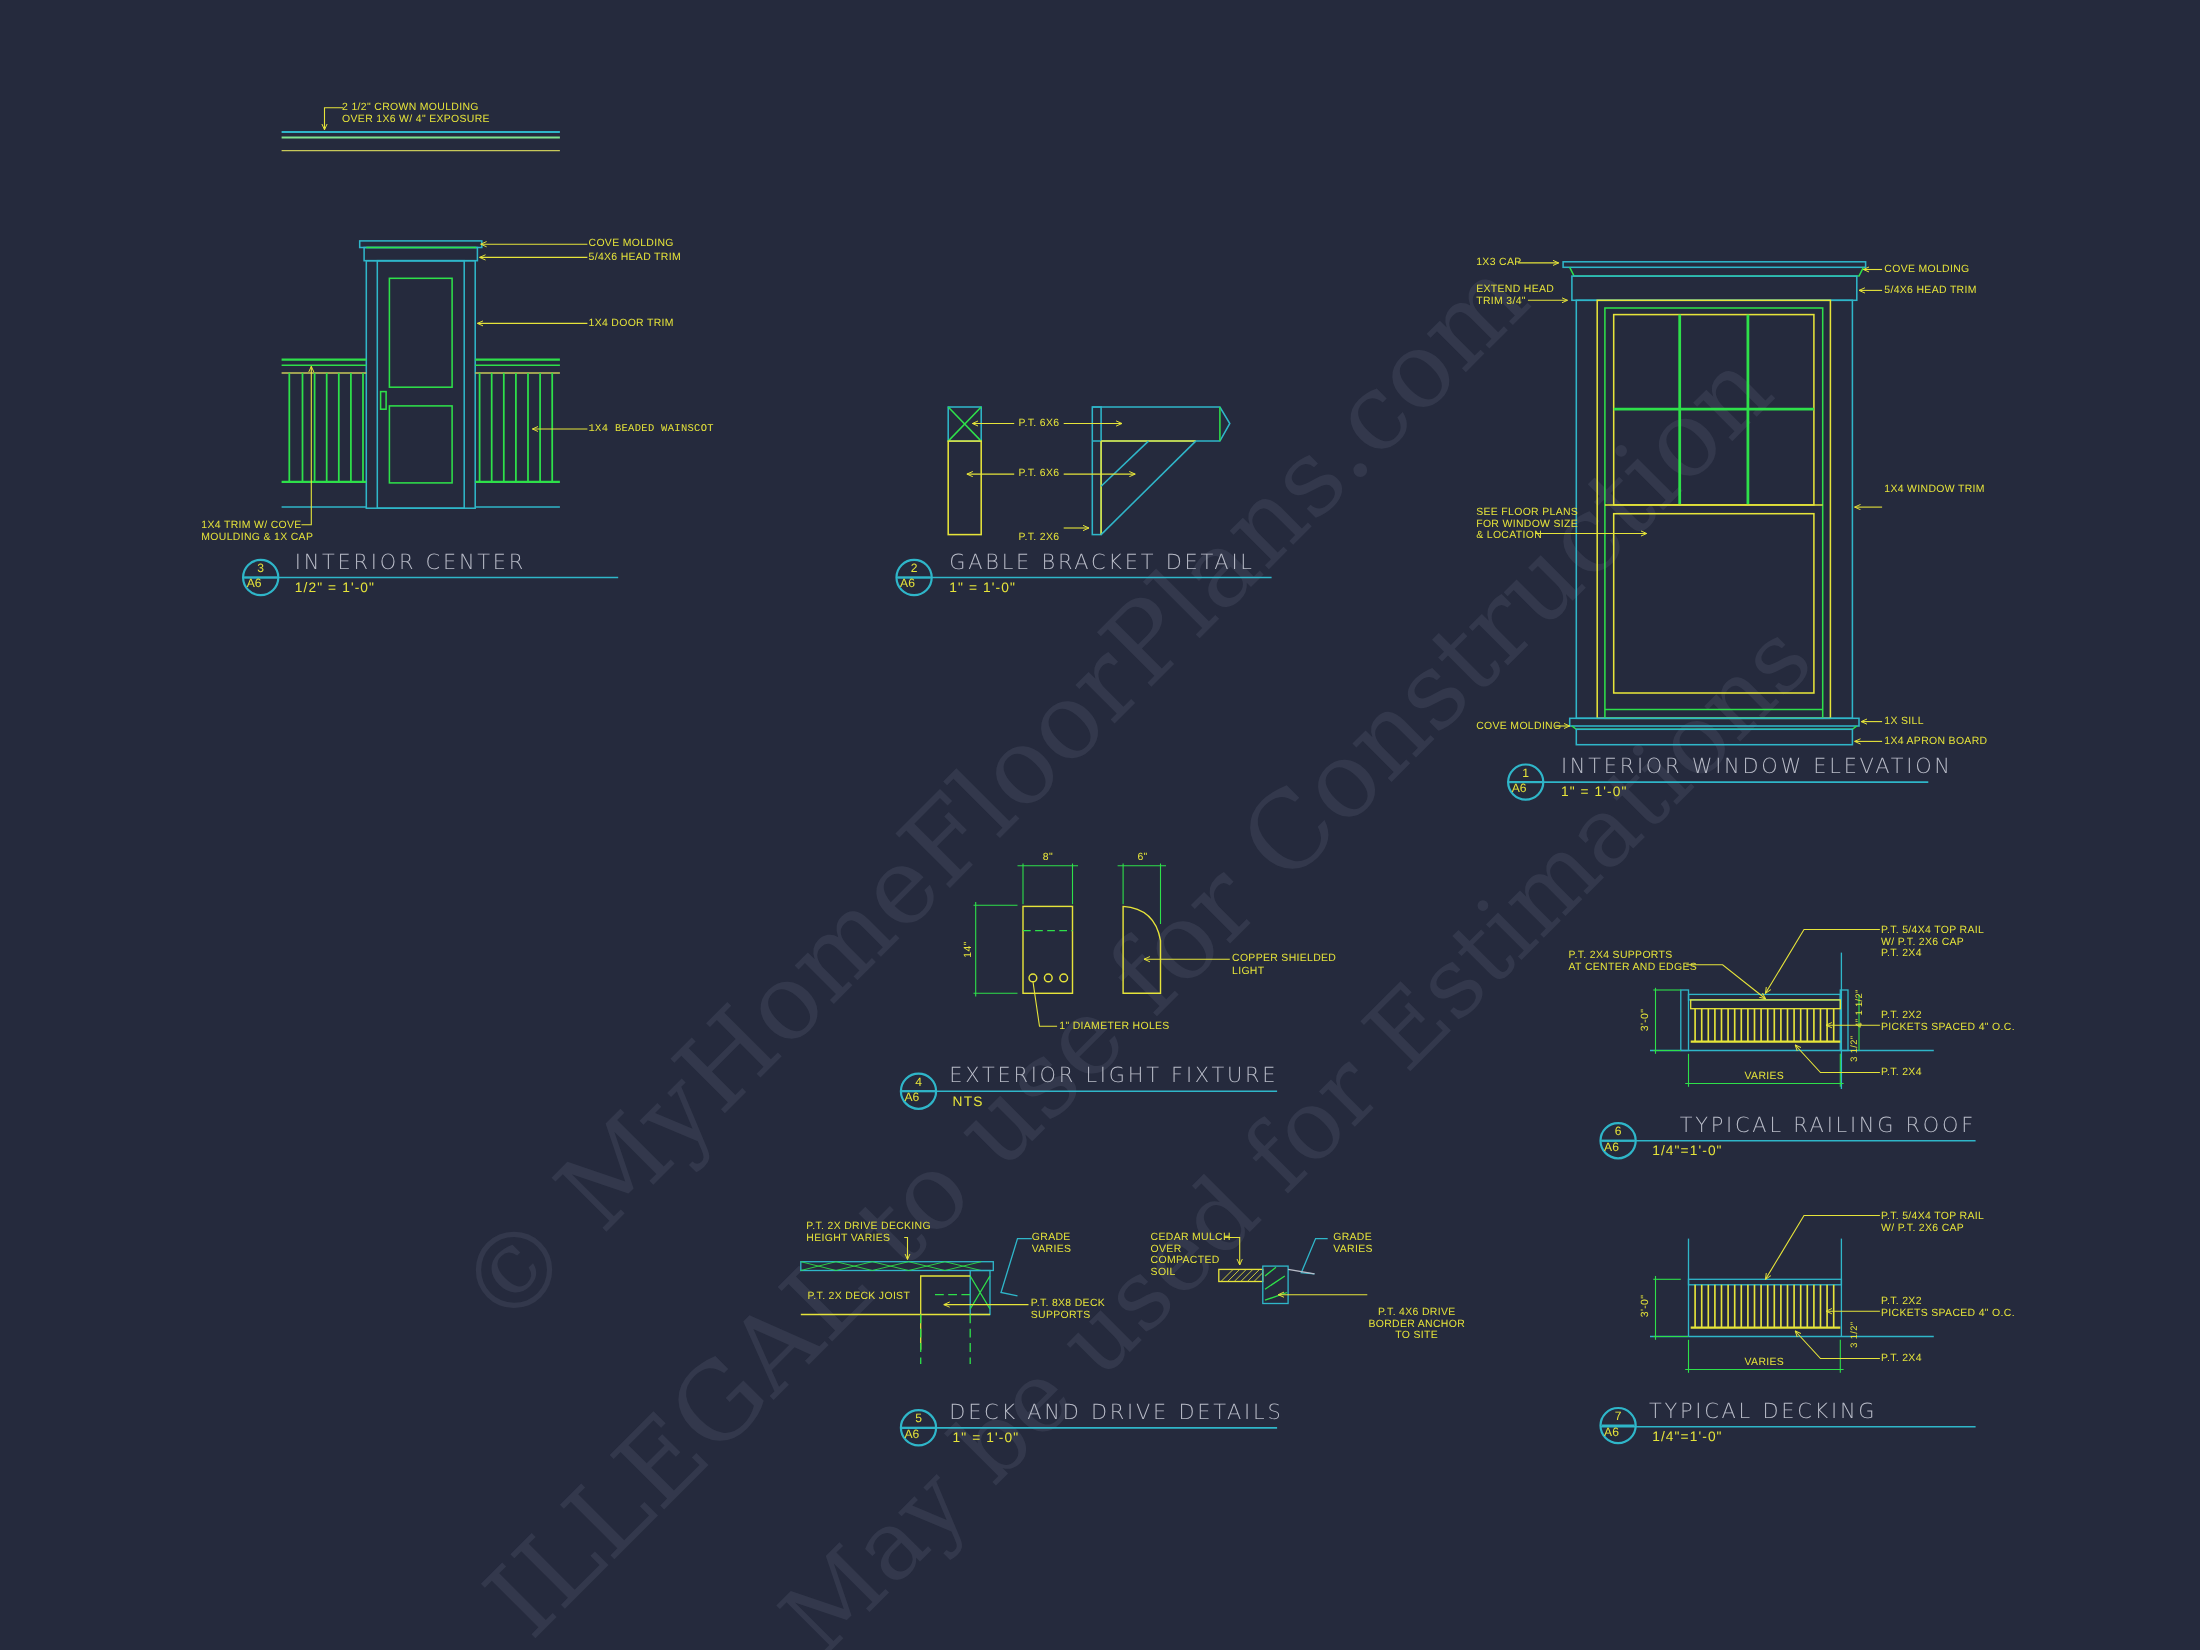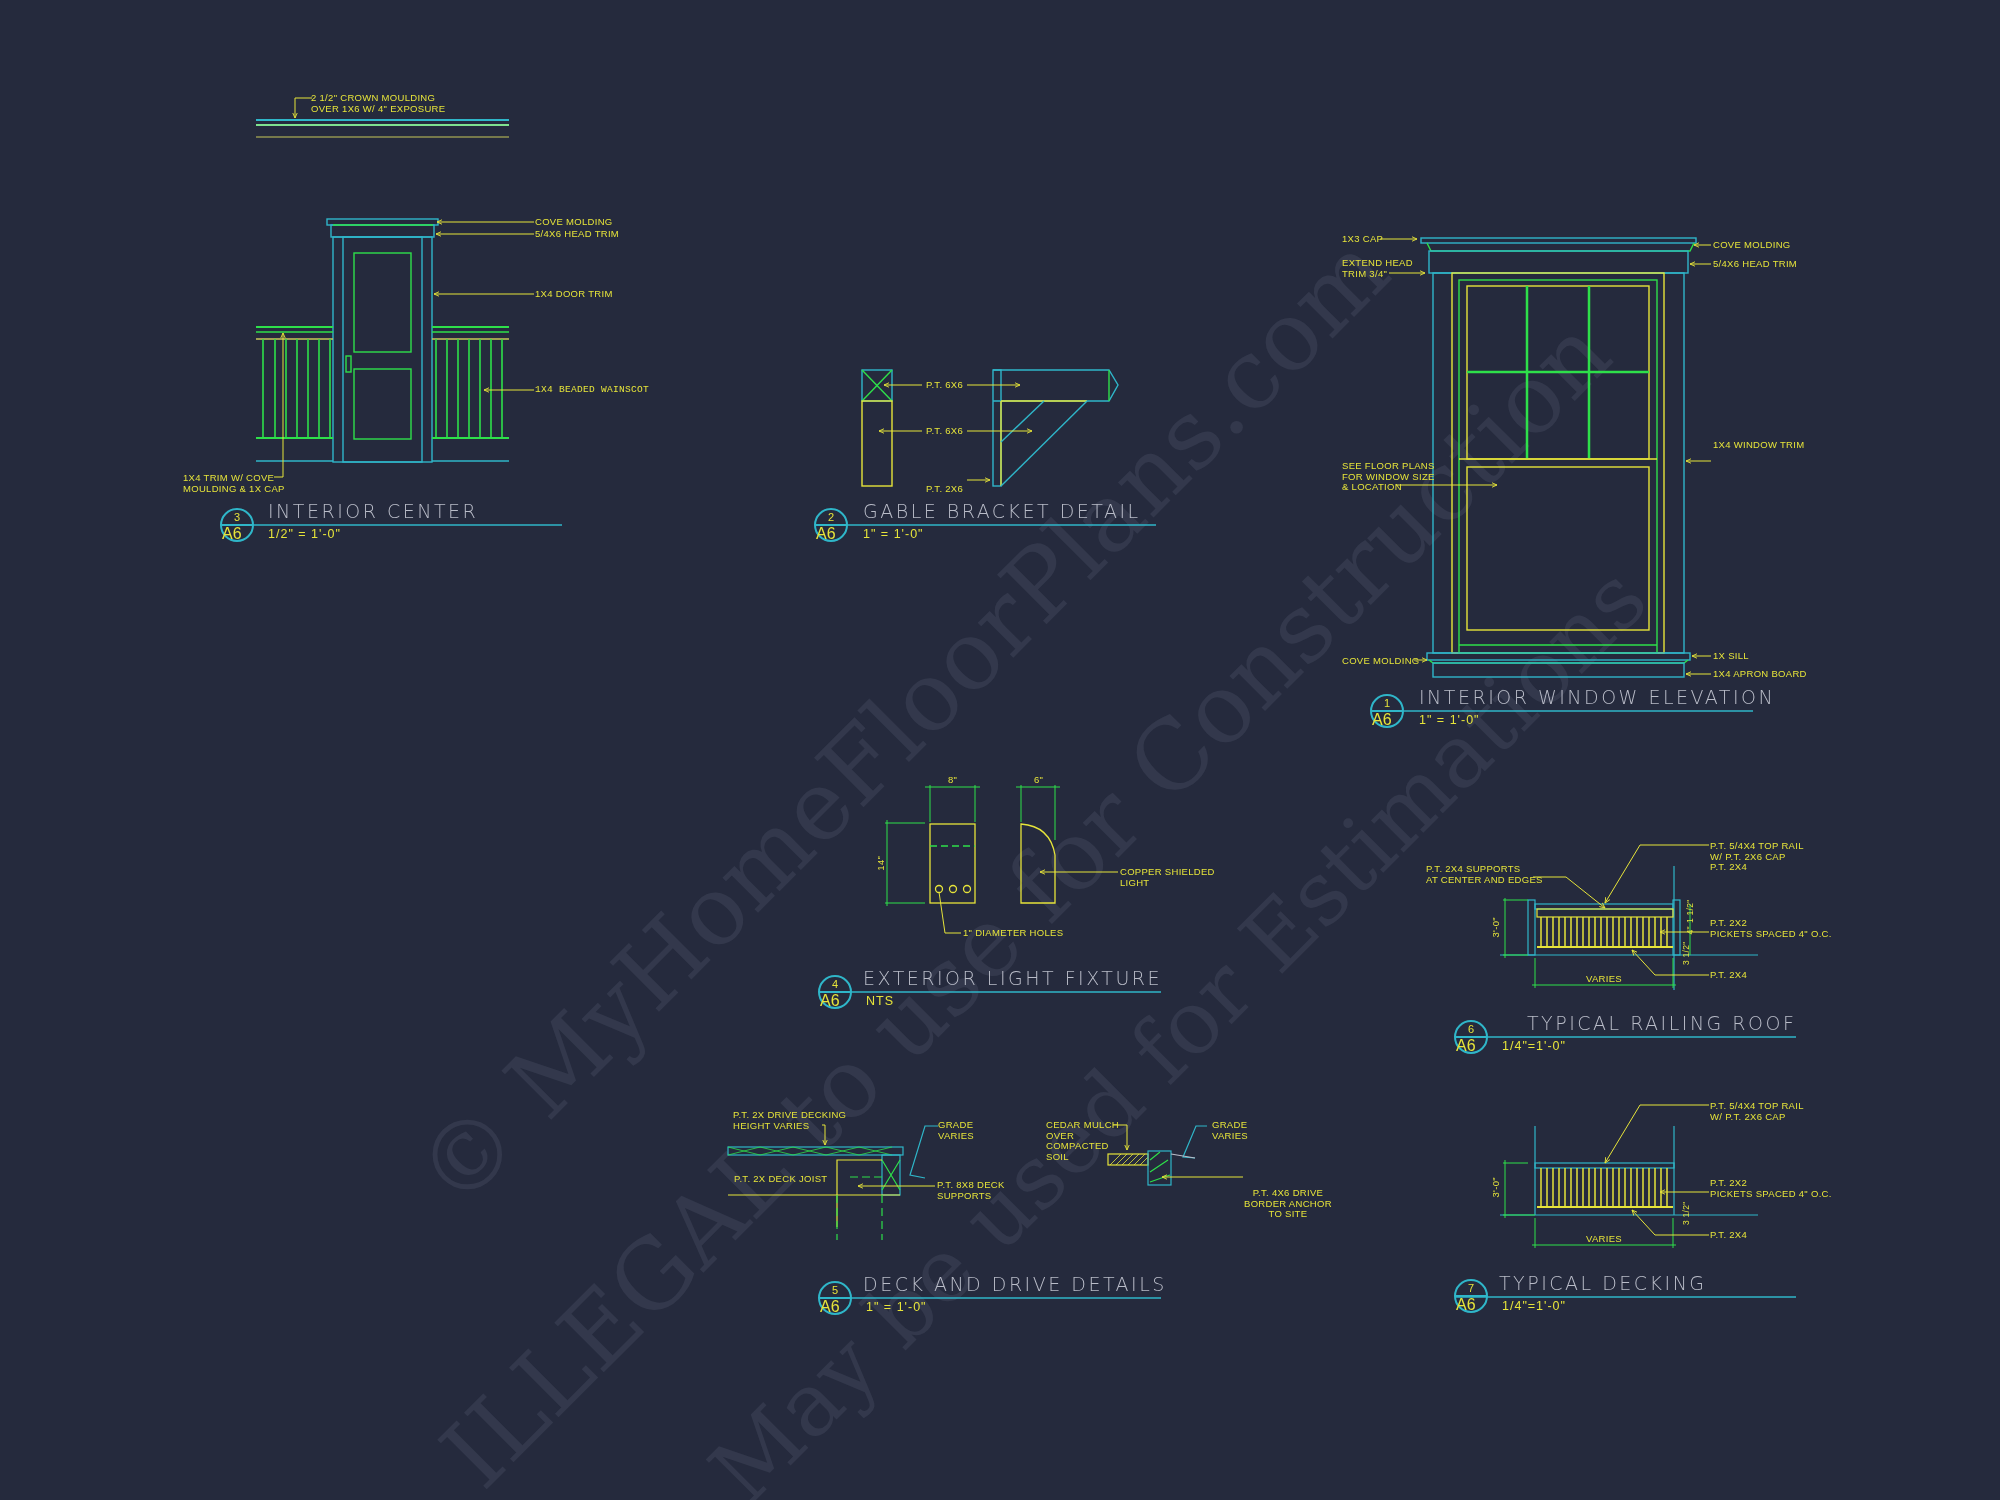--- a/index.html
+++ b/index.html
@@ -3,21 +3,21 @@
 <meta charset="utf-8">
 <style>
   html,body{margin:0;padding:0;}
   body{width:2000px;height:1500px;background:#252a3d;overflow:hidden;position:relative;font-family:"DejaVu Sans",sans-serif;}
   svg{position:absolute;left:0;top:0;}
   .lbl{position:absolute;color:#e6e43a;font-family:"Liberation Sans",sans-serif;font-size:9.5px;line-height:10.5px;white-space:pre;letter-spacing:0.3px;}
   .title{position:absolute;color:#b9bcc8;font-family:"DejaVu Sans",sans-serif;font-size:19px;letter-spacing:2.5px;white-space:pre;font-weight:300;}
   .scale{position:absolute;color:#e6e43a;font-family:"Liberation Sans",sans-serif;font-size:12.5px;white-space:pre;letter-spacing:1px;}
   .bubble{position:absolute;width:34px;height:34px;border:2px solid #2fb6c9;border-radius:50%;box-sizing:border-box;}
   .bubble .bn{position:absolute;left:0;right:0;top:1px;text-align:center;color:#e6e43a;font-size:11px;font-family:"Liberation Sans",sans-serif;}
-  .bubble .bs{position:absolute;left:0;right:12px;top:15px;text-align:center;color:#e6e43a;font-size:16px;font-family:"Liberation Sans",sans-serif;}
+  .bubble .bs{position:absolute;left:0;right:12px;top:15px;text-align:center;color:#e6e43a;font-size:11px;font-family:"Liberation Sans",sans-serif;}
   .bubble .bline{position:absolute;left:0;right:0;top:14px;height:1.5px;background:#2fb6c9;}
   .wm{position:absolute;color:rgba(150,155,175,0.13);font-family:"DejaVu Serif",serif;white-space:pre;transform-origin:0 0;}
 </style>
 </head>
 <body>
 
 <div class="wm" style="left:395px;top:1150px;font-size:96px;transform:rotate(-45deg);">© MyHomeFloorPlans.com</div>
 <div class="wm" style="left:420px;top:1430px;font-size:96px;transform:rotate(-45deg);">ILLEGAL to use for Construction</div>
 <div class="wm" style="left:690px;top:1450px;font-size:88px;transform:rotate(-45deg);">May be used for Estimations</div>
 

